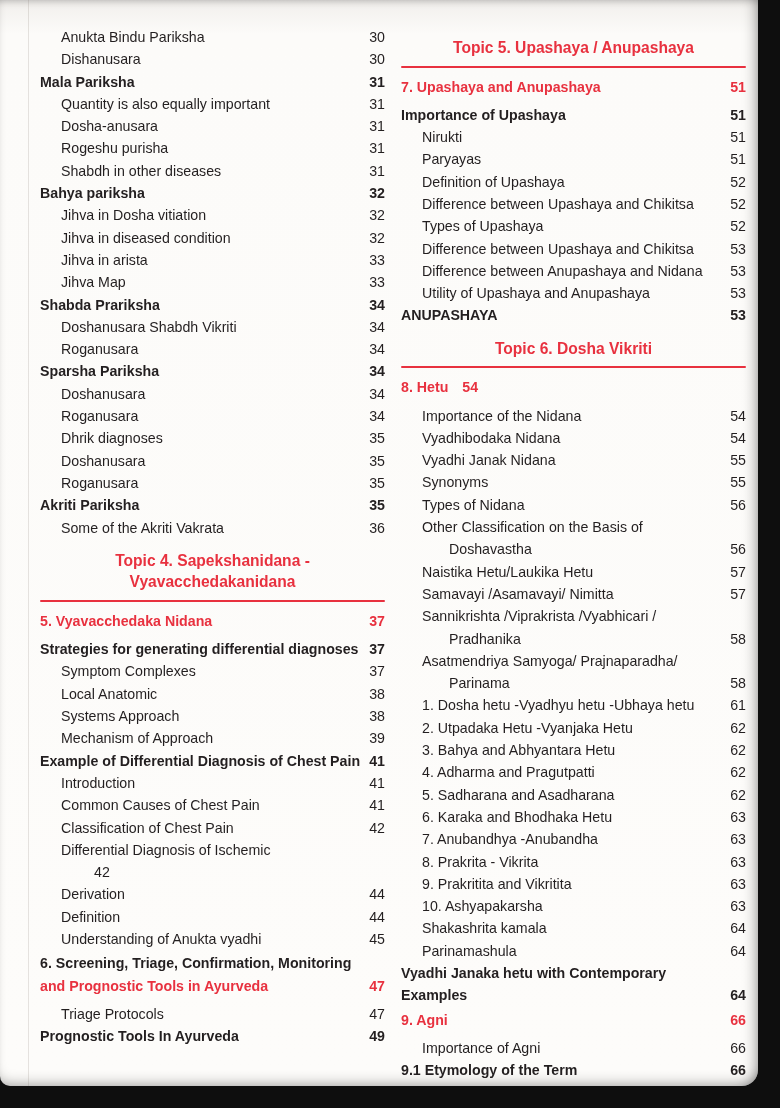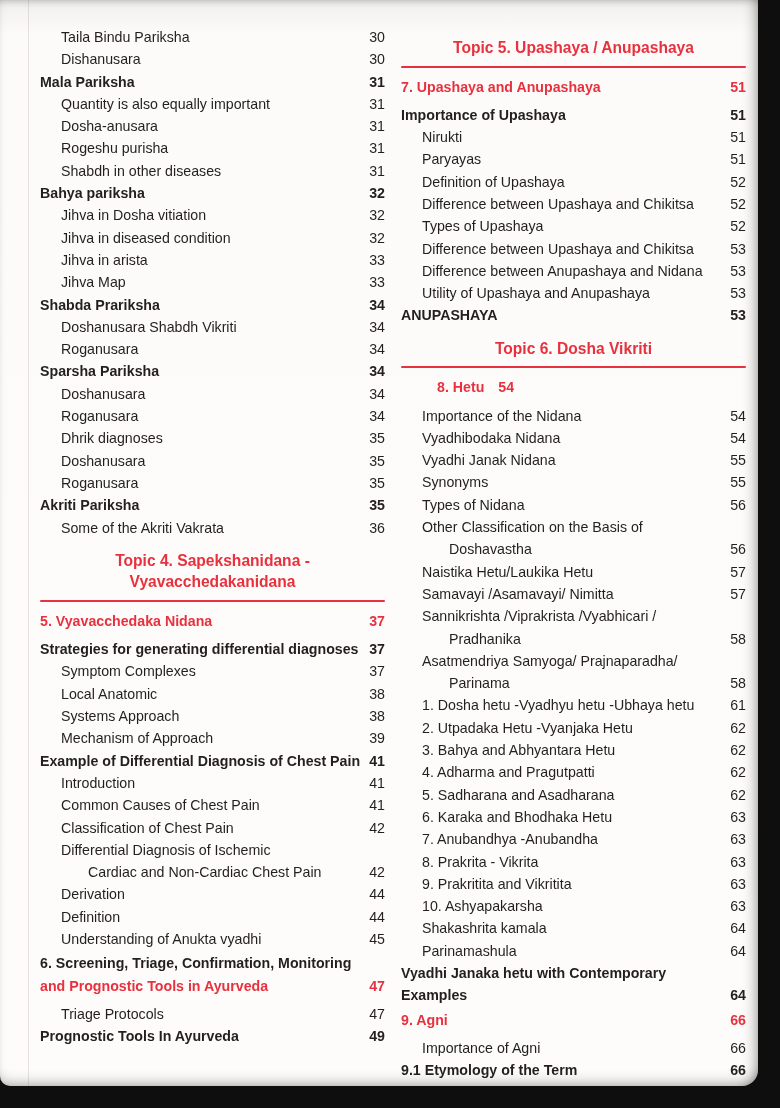--- a/index.html
+++ b/index.html
@@ -27,38 +27,38 @@
   .col{flex:1 1 0;min-width:0;}
   .entry,.l1{
     font-size:14.2px;line-height:22.3px;color:#231f20;
   }
   .entry.bold{font-weight:bold;}
   .entry.red{color:var(--red);margin:2px 0 6px;}
   .entry.indent-1{padding-left:21px;}
   .row{display:flex;align-items:baseline;}
   .row .lbl{flex:1 1 auto;}
   .row .pg{flex:0 0 auto;margin-left:6px;white-space:nowrap;}
-  .row.inline .lbl{flex:0 0 auto;margin-left:36px;}
+  .row.inline .lbl{flex:0 0 auto;}
   .row.inline .pg{margin-left:14px;}
   .row.wrap-ind{padding-left:27px;}
   .topic{
     text-align:center;color:var(--red);font-weight:bold;
     font-size:15.6px;line-height:21.5px;margin:11px 0 7px;
   }
   .rule{height:2px;background:var(--red);margin:1px 0 8px;border-radius:1px;}
 </style>
 </head>
 <body>
 
 <div class="page">
   <div class="cols">
     <div class="col">
         <div class="entry indent-1">
           <div class="row">
-            <span class="lbl">Taila Bindu Pariksha</span>
+            <span class="lbl">Anukta Bindu Pariksha</span>
             <span class="pg">30</span>
           </div>
         </div>
         <div class="entry indent-1">
           <div class="row">
             <span class="lbl">Dishanusara</span>
             <span class="pg">30</span>
           </div>
         </div>
         <div class="entry indent-0 bold">
@@ -248,21 +248,20 @@
         </div>
         <div class="entry indent-1">
           <div class="row">
             <span class="lbl">Classification of Chest Pain</span>
             <span class="pg">42</span>
           </div>
         </div>
         <div class="entry indent-1">
           <div class="l1">Differential Diagnosis of Ischemic</div>
           <div class="row wrap-ind">
-            <span class="lbl">Cardiac and Non-Cardiac Chest Pain</span>
             <span class="pg">42</span>
           </div>
         </div>
         <div class="entry indent-1">
           <div class="row">
             <span class="lbl">Derivation</span>
             <span class="pg">44</span>
           </div>
         </div>
         <div class="entry indent-1">

